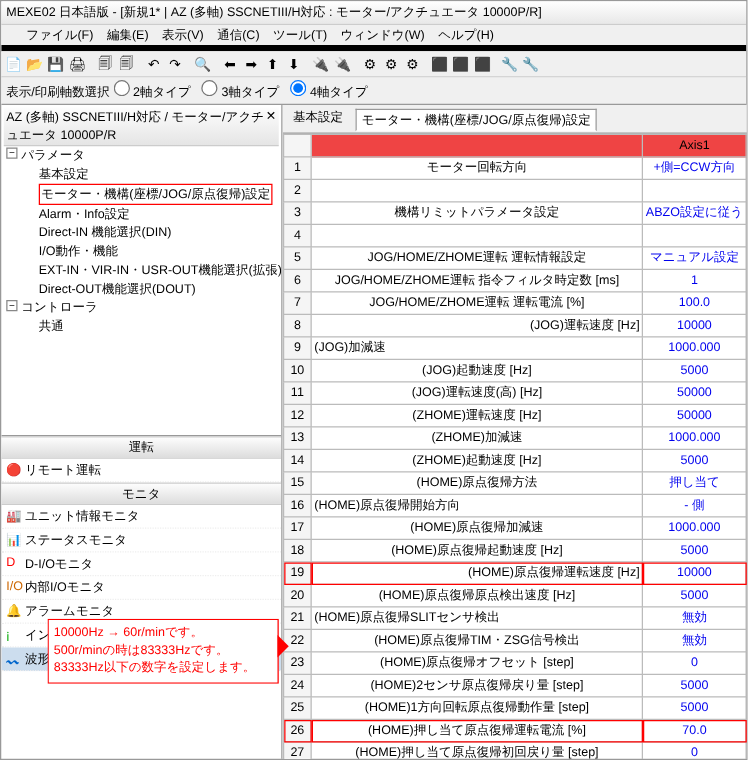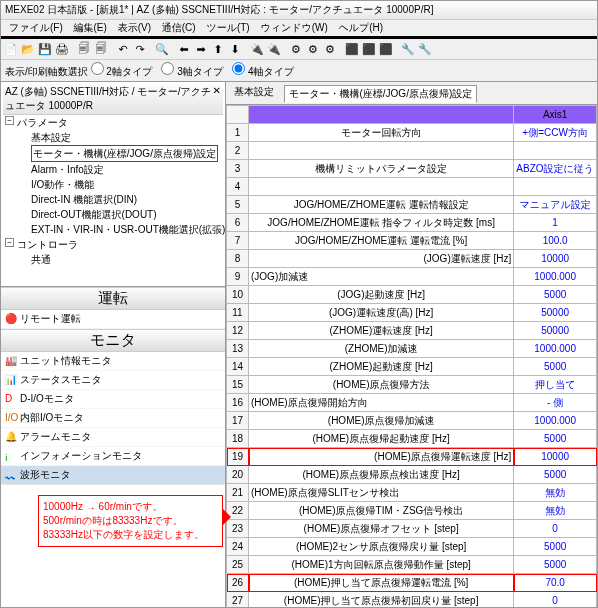--- a/index.html
+++ b/index.html
@@ -1,42 +1,42 @@
 <!DOCTYPE html>
 <html><head>
 <meta charset="utf-8">
 <style>
 *{box-sizing:border-box;margin:0;padding:0;font-family:"MS UI Gothic","Meiryo",sans-serif;font-size:10px}
 body{background:#fff;width:598px;height:608px;overflow:hidden;border:1px solid #999}
 .titlebar{background:linear-gradient(#fff,#e8e8e8);padding:2px 4px;border-bottom:1px solid #ccc;font-size:10px}
-.menubar{background:#f0f0f0;padding:1px 8px;border-bottom:3px solid #000000;font-size:10px}
+.menubar{background:#f0f0f0;padding:1px 20px;border-bottom:5px solid #000000;font-size:10px}
 .menubar span{margin-right:8px;cursor:default}
 .toolbar{background:#f0f0f0;padding:2px;border-bottom:1px solid #ccc;display:flex;gap:1px;flex-wrap:wrap}
 .tb-ico{width:16px;height:16px;display:inline-flex;align-items:center;justify-content:center;font-size:11px;cursor:pointer}
 .optbar{background:#f0f0f0;padding:2px 4px;border-bottom:1px solid #999;font-size:10px}
 .optbar label{margin-right:6px}
 .main{display:flex;height:544px}
 .left{width:225px;border-right:1px solid #999;display:flex;flex-direction:column;overflow:hidden}
 .right{flex:1;overflow:auto}
-.tree-pane{border-bottom:1px solid #999;height:205px;overflow:auto;padding:2px}
+.tree-pane{border-bottom:1px solid #999;height:265px;overflow:auto;padding:2px}
 .tree-hdr{background:linear-gradient(#fdfdfd,#e5e5e5);font-size:10px;padding:1px 2px;display:flex;justify-content:space-between;border-bottom:1px solid #ccc}
 .tree{font-size:10px;line-height:15px}
 .tree .nd{padding-left:14px;position:relative;white-space:nowrap}
 .tree .tg{position:absolute;left:2px;top:1px;width:9px;height:9px;border:1px solid #888;background:#fff;text-align:center;line-height:7px;font-size:8px;cursor:pointer}
 .tree .sel{background:#fff;border:1px solid red;padding:0 1px;display:inline-block}
-.sect-hdr{background:linear-gradient(#fdfdfd,#ddd);font-size:15px;padding:1px 4px;text-align:center;border-top:1px solid #ccc;border-bottom:1px solid #ccc}
+.sect-hdr{background:linear-gradient(#fdfdfd,#ddd);font-size:10px;padding:1px 4px;text-align:center;border-top:1px solid #ccc;border-bottom:1px solid #ccc}
 .list{overflow:auto}
 .list .it{padding:2px 4px;border-bottom:1px dotted #eee;display:flex;align-items:center;gap:3px;font-size:10px;cursor:pointer}
 .list .ico{width:12px;height:12px;display:inline-block;font-size:10px}
 .tabbar{background:#f0f0f0;border-bottom:1px solid #999;padding:2px 4px;font-size:10px;display:flex;gap:6px}
 .tabbar .tab{padding:1px 4px;cursor:pointer}
 .tabbar .tab.act{background:#fff;border:1px solid #999;border-bottom:1px solid #fff;position:relative;top:1px}
 table.param{width:100%;border-collapse:collapse;font-size:10px}
 table.param th,table.param td{border:1px solid #bbb;padding:1px 2px;white-space:nowrap;line-height:15px}
-table.param th{background:#8b5cf6;font-weight:normal}
+table.param th{background:#ef4444;font-weight:normal}
 table.param .num{width:22px;text-align:center;background:#f5f5f5}
 table.param .val{text-align:center;color:#0000ee;width:74px}
 table.param tr.hl td{outline:1px solid red;outline-offset:-1px}
 .callout{position:absolute;left:38px;top:495px;width:185px;border:1.5px solid red;background:#fff;padding:4px;font-size:10px;color:red;line-height:14px;z-index:10}
 .callout:after{content:"";position:absolute;right:-18px;top:12px;border:9px solid transparent;border-left-color:red}
 </style>
 </head>
 <body>
 
 <div class="titlebar"><span>MEXE02 日本語版 - [新規1* | AZ (多軸) SSCNETIII/H対応 : モーター/アクチュエータ 10000P/R]</span></div>
@@ -97,24 +97,24 @@
  <div class="tree-pane">
   <div class="tree-hdr">
           <span>AZ (多軸) SSCNETIII/H対応 / モーター/アクチュエータ 10000P/R</span>
           <span>✕</span>
         </div>
   <div class="tree">
    <div class="nd"><span class="tg">−</span><span>パラメータ</span>
     <div class="nd"><span>基本設定</span></div>
     <div class="nd"><span class="sel">モーター・機構(座標/JOG/原点復帰)設定</span></div>
     <div class="nd"><span>Alarm・Info設定</span></div>
+    <div class="nd"><span>Direct-IN 機能選択(DIN)</span></div>
     <div class="nd"><span>I/O動作・機能</span></div>
-    <div class="nd"><span>Direct-IN 機能選択(DIN)</span></div>
+    <div class="nd"><span>EXT-IN・VIR-IN・USR-OUT機能選択(拡張)</span></div>
     <div class="nd"><span>Direct-OUT機能選択(DOUT)</span></div>
-    <div class="nd"><span>EXT-IN・VIR-IN・USR-OUT機能選択(拡張)</span></div>
    </div>
    <div class="nd"><span class="tg">−</span><span>コントローラ</span>
     <div class="nd"><span>共通</span></div>
    </div>
   </div>
  </div>
  <div class="sect-hdr">運転</div>
  <div class="list">
   <div class="it">
           <span class="ico">🔴</span>

